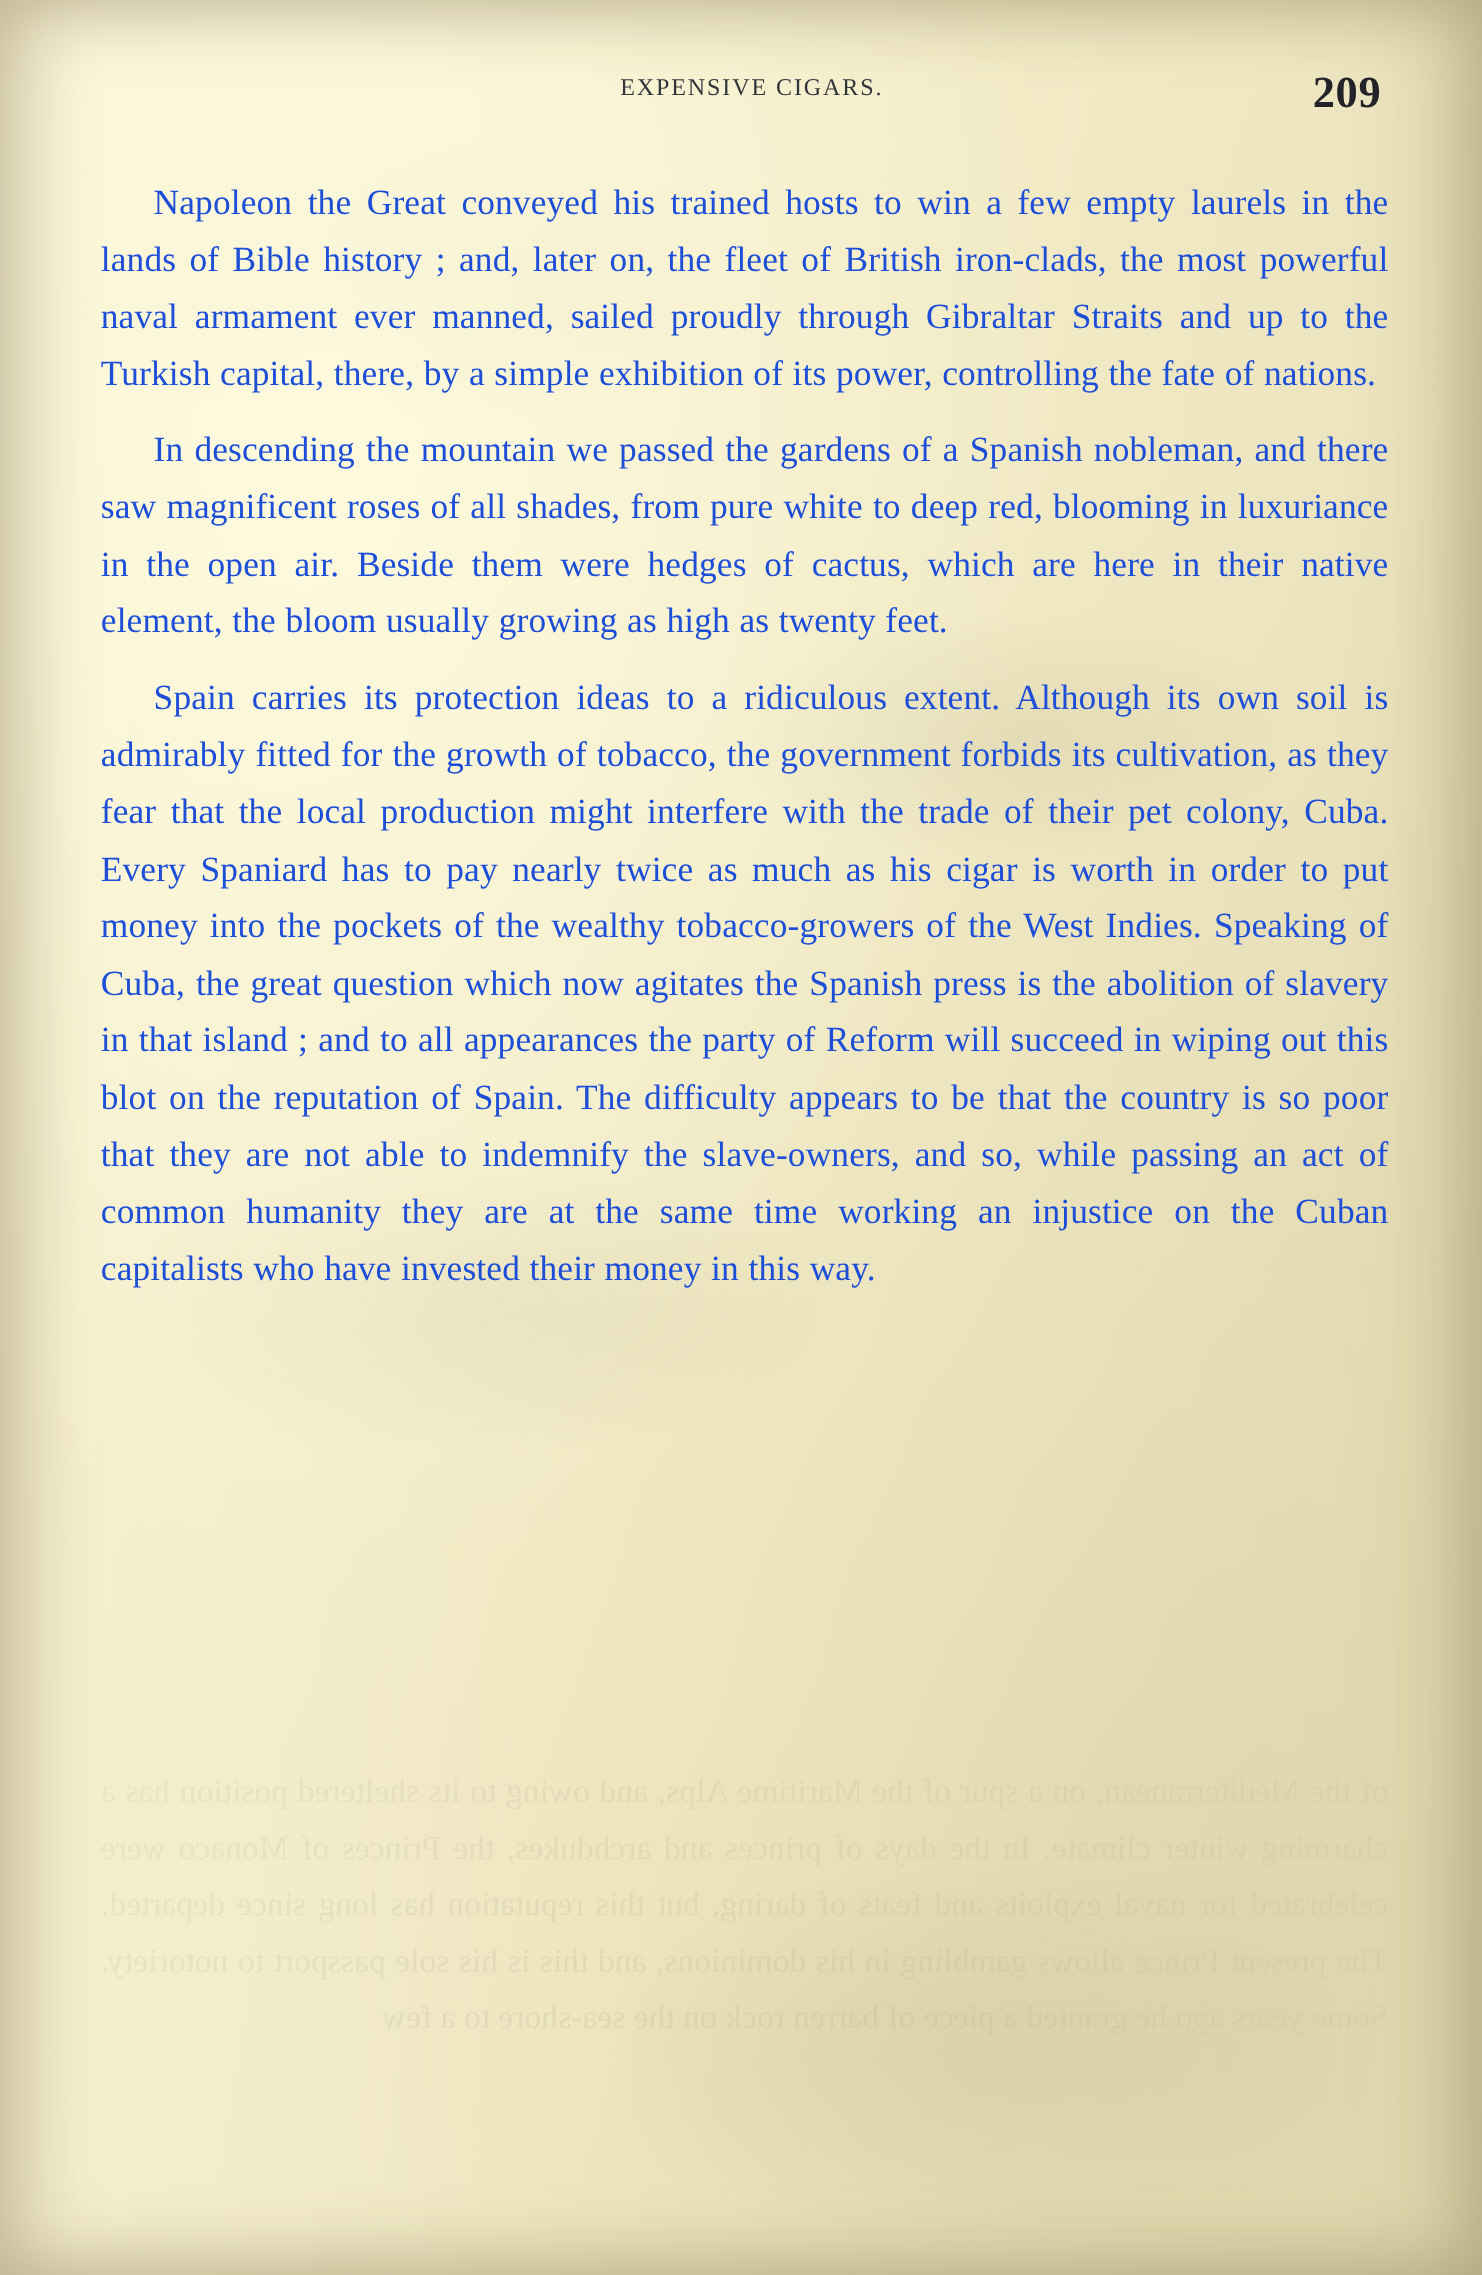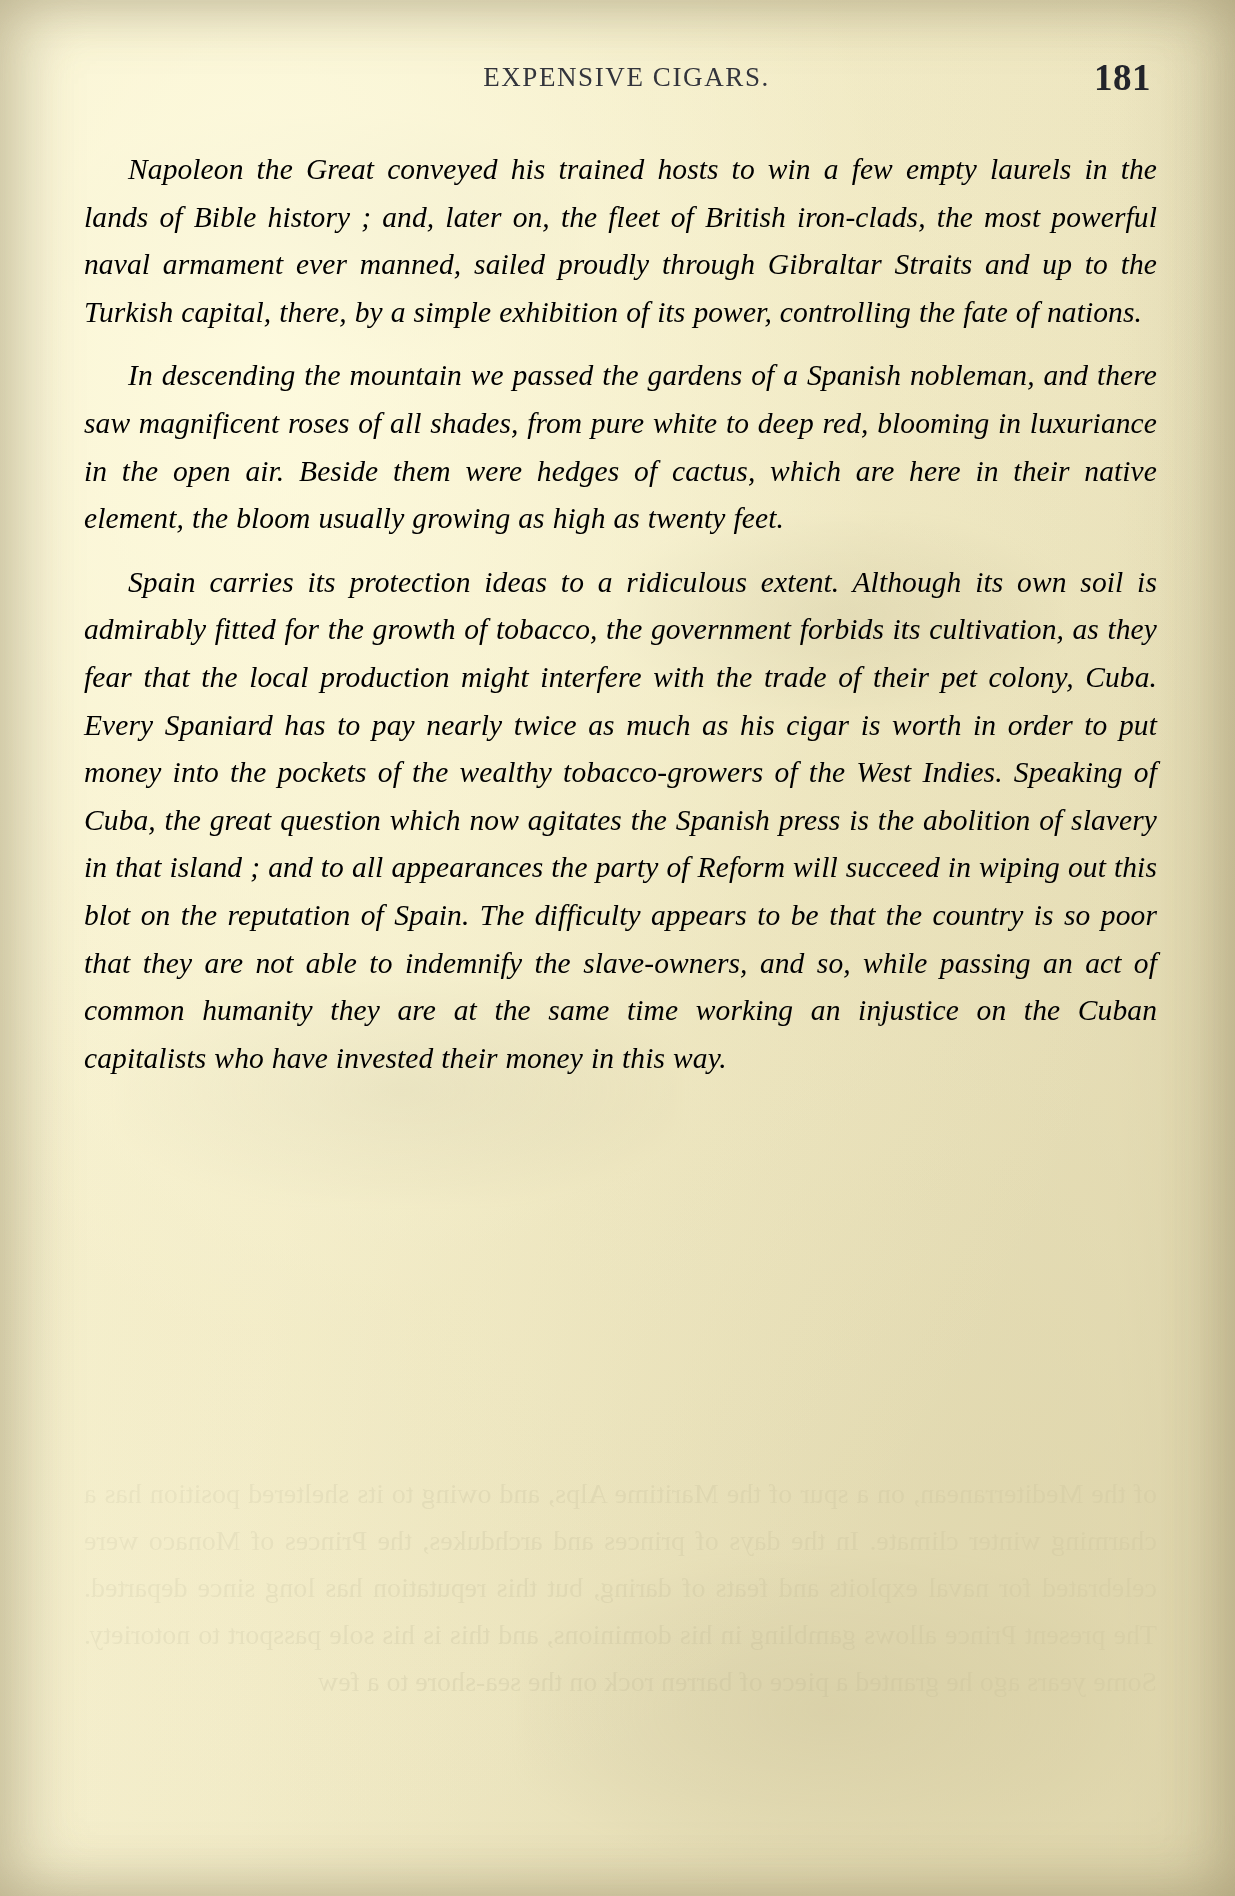--- a/index.html
+++ b/index.html
@@ -49,21 +49,21 @@
 
   .header {
     display: flex;
     align-items: baseline;
     justify-content: center;
     position: relative;
     margin: 62px 84px 0 84px;
     height: 46px;
   }
   .running-head {
-    font-size: 27px;
+    font-size: 20px;
     letter-spacing: 1.6px;
     color: #33353c;
     font-variant: small-caps;
     text-transform: uppercase;
     white-space: nowrap;
     margin-left: 18px;
   }
   .folio {
     position: absolute;
     right: 0;
@@ -77,23 +77,22 @@
   .body-text {
     margin: 38px 78px 0 84px;
   }
   .body-text p {
     margin: 0;
     text-align: justify;
     text-indent: 44px;
     font-size: 29.5px;
     line-height: 47.6px;
     letter-spacing: 0.1px;
-    color: #000000;
+    color: #1d4ed8;
     word-spacing: 0.5px;
-    font-style: italic;
   }
   .body-text p + p {
     margin-top: 16px;
   }
 
   
   .showthrough {
     position: absolute;
     left: 84px;
     right: 78px;
@@ -137,21 +136,21 @@
   <div class="smudge s3"></div>
   <div class="smudge s4"></div>
   <div class="edge-dark"></div>
 
   <div class="showthrough">of the Mediterranean, on a spur of the Maritime Alps, and owing to its sheltered position has a charming winter climate. In the days of princes and archdukes, the Princes of Monaco were celebrated for naval exploits and feats of daring, but this reputation has long since departed. The present Prince allows gambling in his dominions, and this is his sole passport to notoriety. Some years ago he granted a piece of barren rock on the sea-shore to a few</div>
 
   <div class="content">
 
     <div class="header">
       <div class="running-head">EXPENSIVE CIGARS.</div>
-      <div class="folio">181</div>
+      <div class="folio">209</div>
     </div>
 
     <div class="body-text">
       <p>Napoleon the Great conveyed his trained hosts to win a few empty laurels in the lands of Bible history ; and, later on, the fleet of British iron-clads, the most powerful naval armament ever manned, sailed proudly through Gibraltar Straits and up to the Turkish capital, there, by a simple exhibition of its power, controlling the fate of nations.</p>
       <p>In descending the mountain we passed the gardens of a Spanish nobleman, and there saw magnificent roses of all shades, from pure white to deep red, blooming in luxuriance in the open air. Beside them were hedges of cactus, which are here in their native element, the bloom usually growing as high as twenty feet.</p>
       <p>Spain carries its protection ideas to a ridiculous extent. Although its own soil is admirably fitted for the growth of tobacco, the government forbids its cultivation, as they fear that the local production might interfere with the trade of their pet colony, Cuba. Every Spaniard has to pay nearly twice as much as his cigar is worth in order to put money into the pockets of the wealthy tobacco-growers of the West Indies. Speaking of Cuba, the great question which now agitates the Spanish press is the abolition of slavery in that island ; and to all appearances the party of Reform will succeed in wiping out this blot on the reputation of Spain. The difficulty appears to be that the country is so poor that they are not able to indemnify the slave-owners, and so, while passing an act of common humanity they are at the same time working an injustice on the Cuban capitalists who have invested their money in this way.</p>
     </div>
 
   </div>
 </div>

